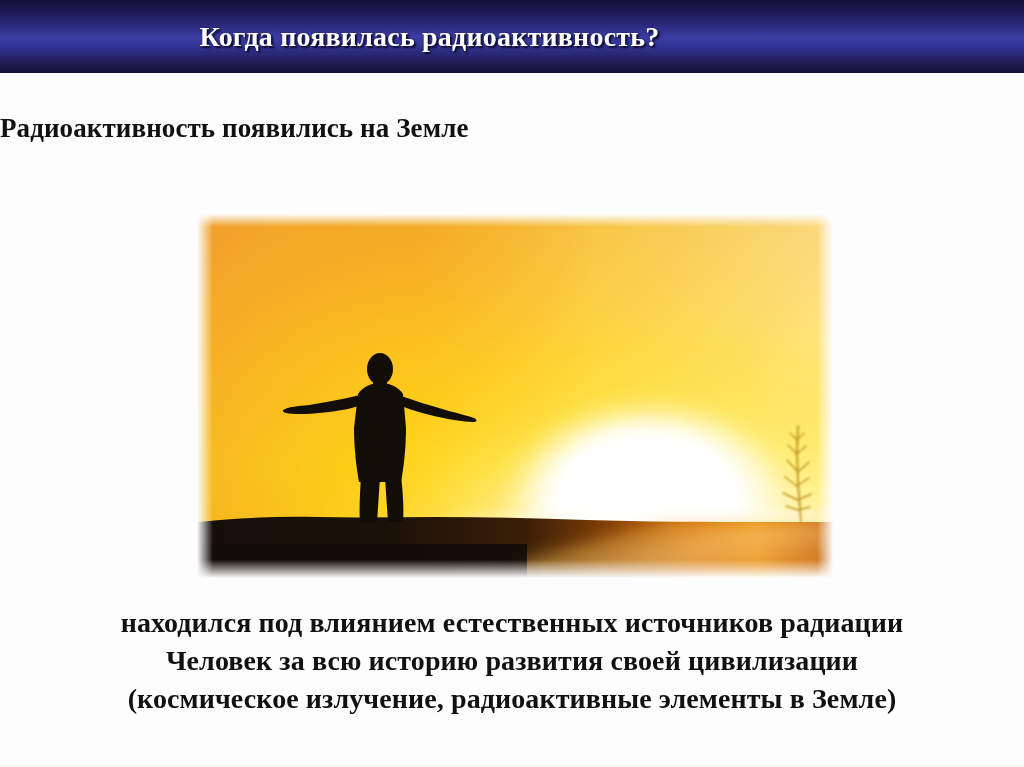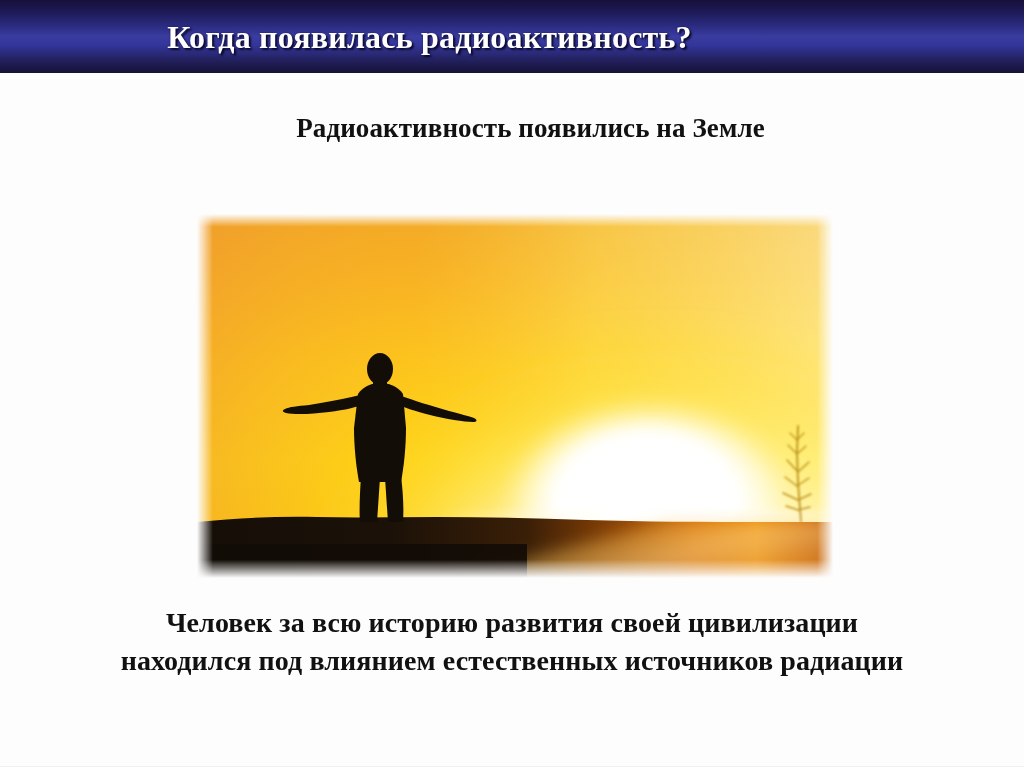--- a/index.html
+++ b/index.html
@@ -45,41 +45,40 @@
     left:0; top:0;
     width:816px;
     height:73px;
     display:flex;
     align-items:center;
     justify-content:center;
     padding-left:43px;
     color:#ffffff;
     font-family:"Liberation Serif", serif;
     font-weight:bold;
-    font-size:32px;
+    font-size:28px;
     line-height:44px;
     letter-spacing:0.2px;
     text-shadow:2px 2px 2px rgba(6,4,28,0.85), 0 0 2px rgba(10,8,40,0.6);
     white-space:nowrap;
   }
 
   
   #subtitle {
     position:absolute;
     left:0;
     top:112px;
     width:1024px;
-    text-align:center;
+    text-align:left;
     color:#111111;
     font-family:"Liberation Serif", serif;
     font-weight:bold;
     font-size:27px;
     line-height:33px;
     letter-spacing:0.1px;
-    padding-left:37px;
   }
   #subtitle .ln { display:block; white-space:nowrap; }
 
   
   #photo-wrap {
     position:absolute;
     left:197px;
     top:214px;
     width:636px;
     height:364px;
@@ -285,17 +284,18 @@
           <path d="M188 264
                    C 189 278, 190 294, 191 308
                    L 206 308
                    C 207 294, 206 278, 204 262 Z"></path>
         </g>
       </g>
     </svg>
   </div>
 
   <div id="body-text">
+    <span class="ln">находился под влиянием естественных источников радиации</span>
     <span class="ln">Человек за всю историю развития своей цивилизации</span>
-    <span class="ln">находился под влиянием естественных источников радиации</span>
+    <span class="ln">(космическое излучение, радиоактивные элементы в Земле)</span>
   </div>
 
 </div>
 
 </body></html>

